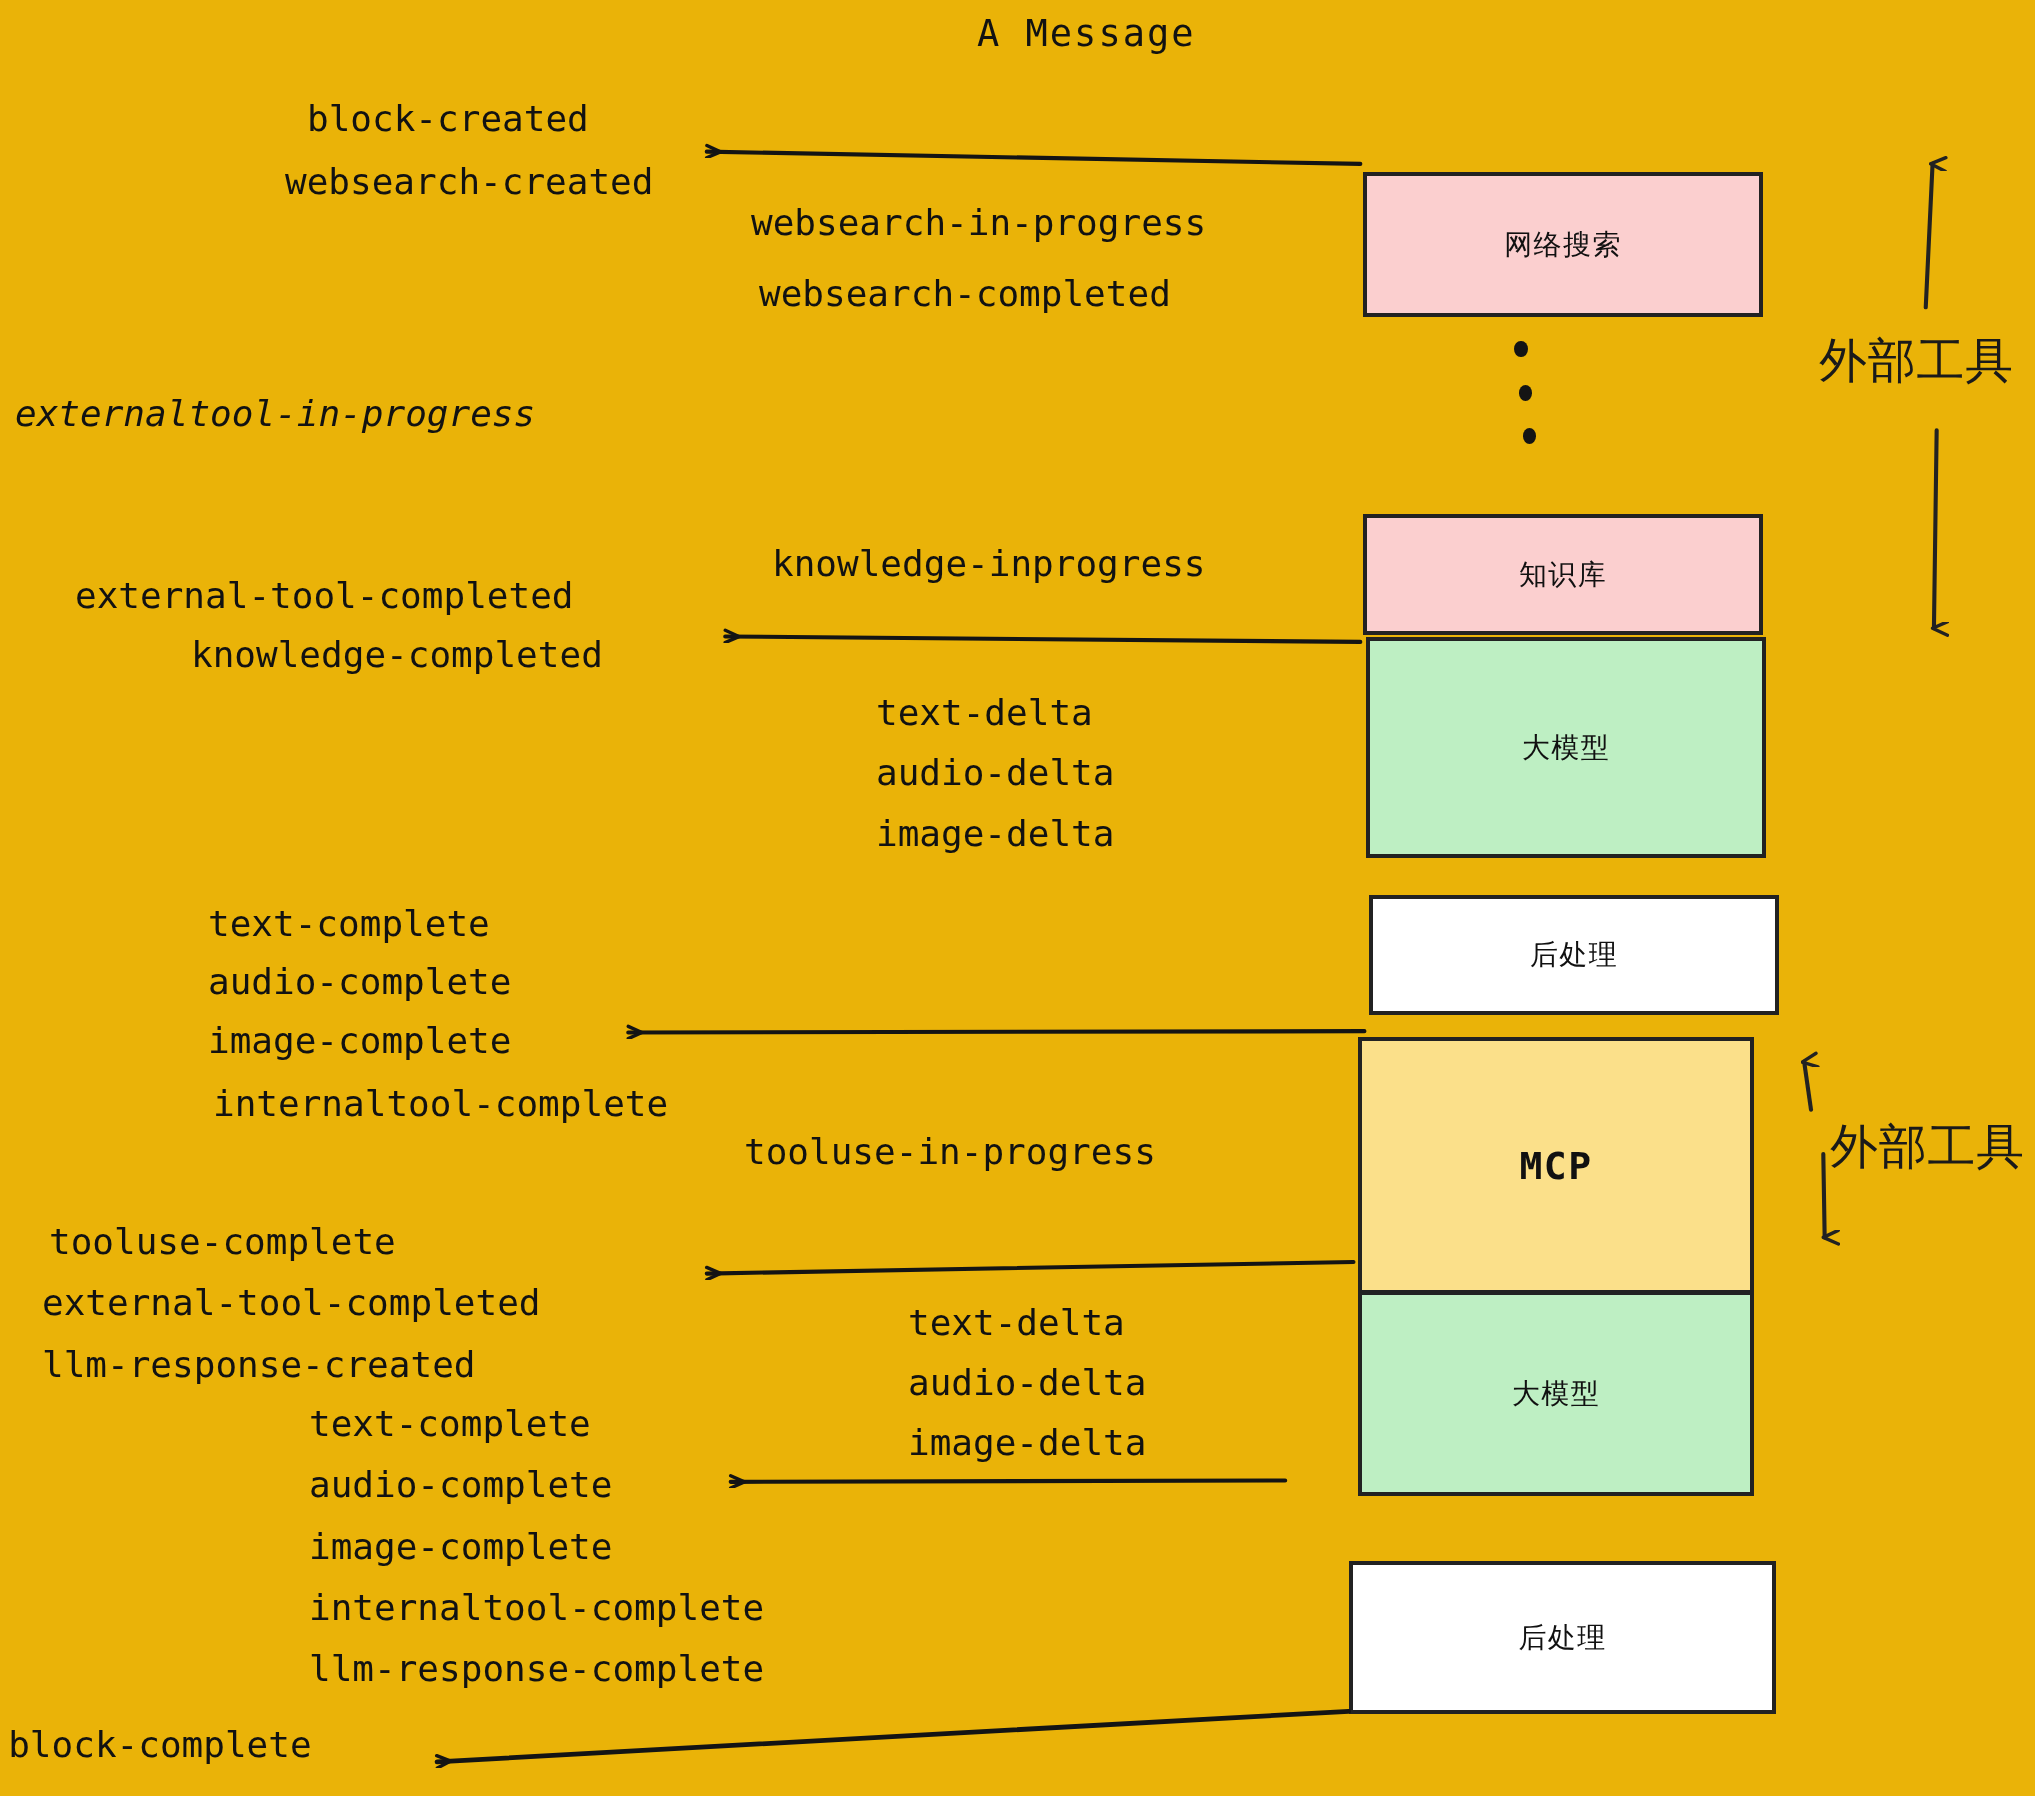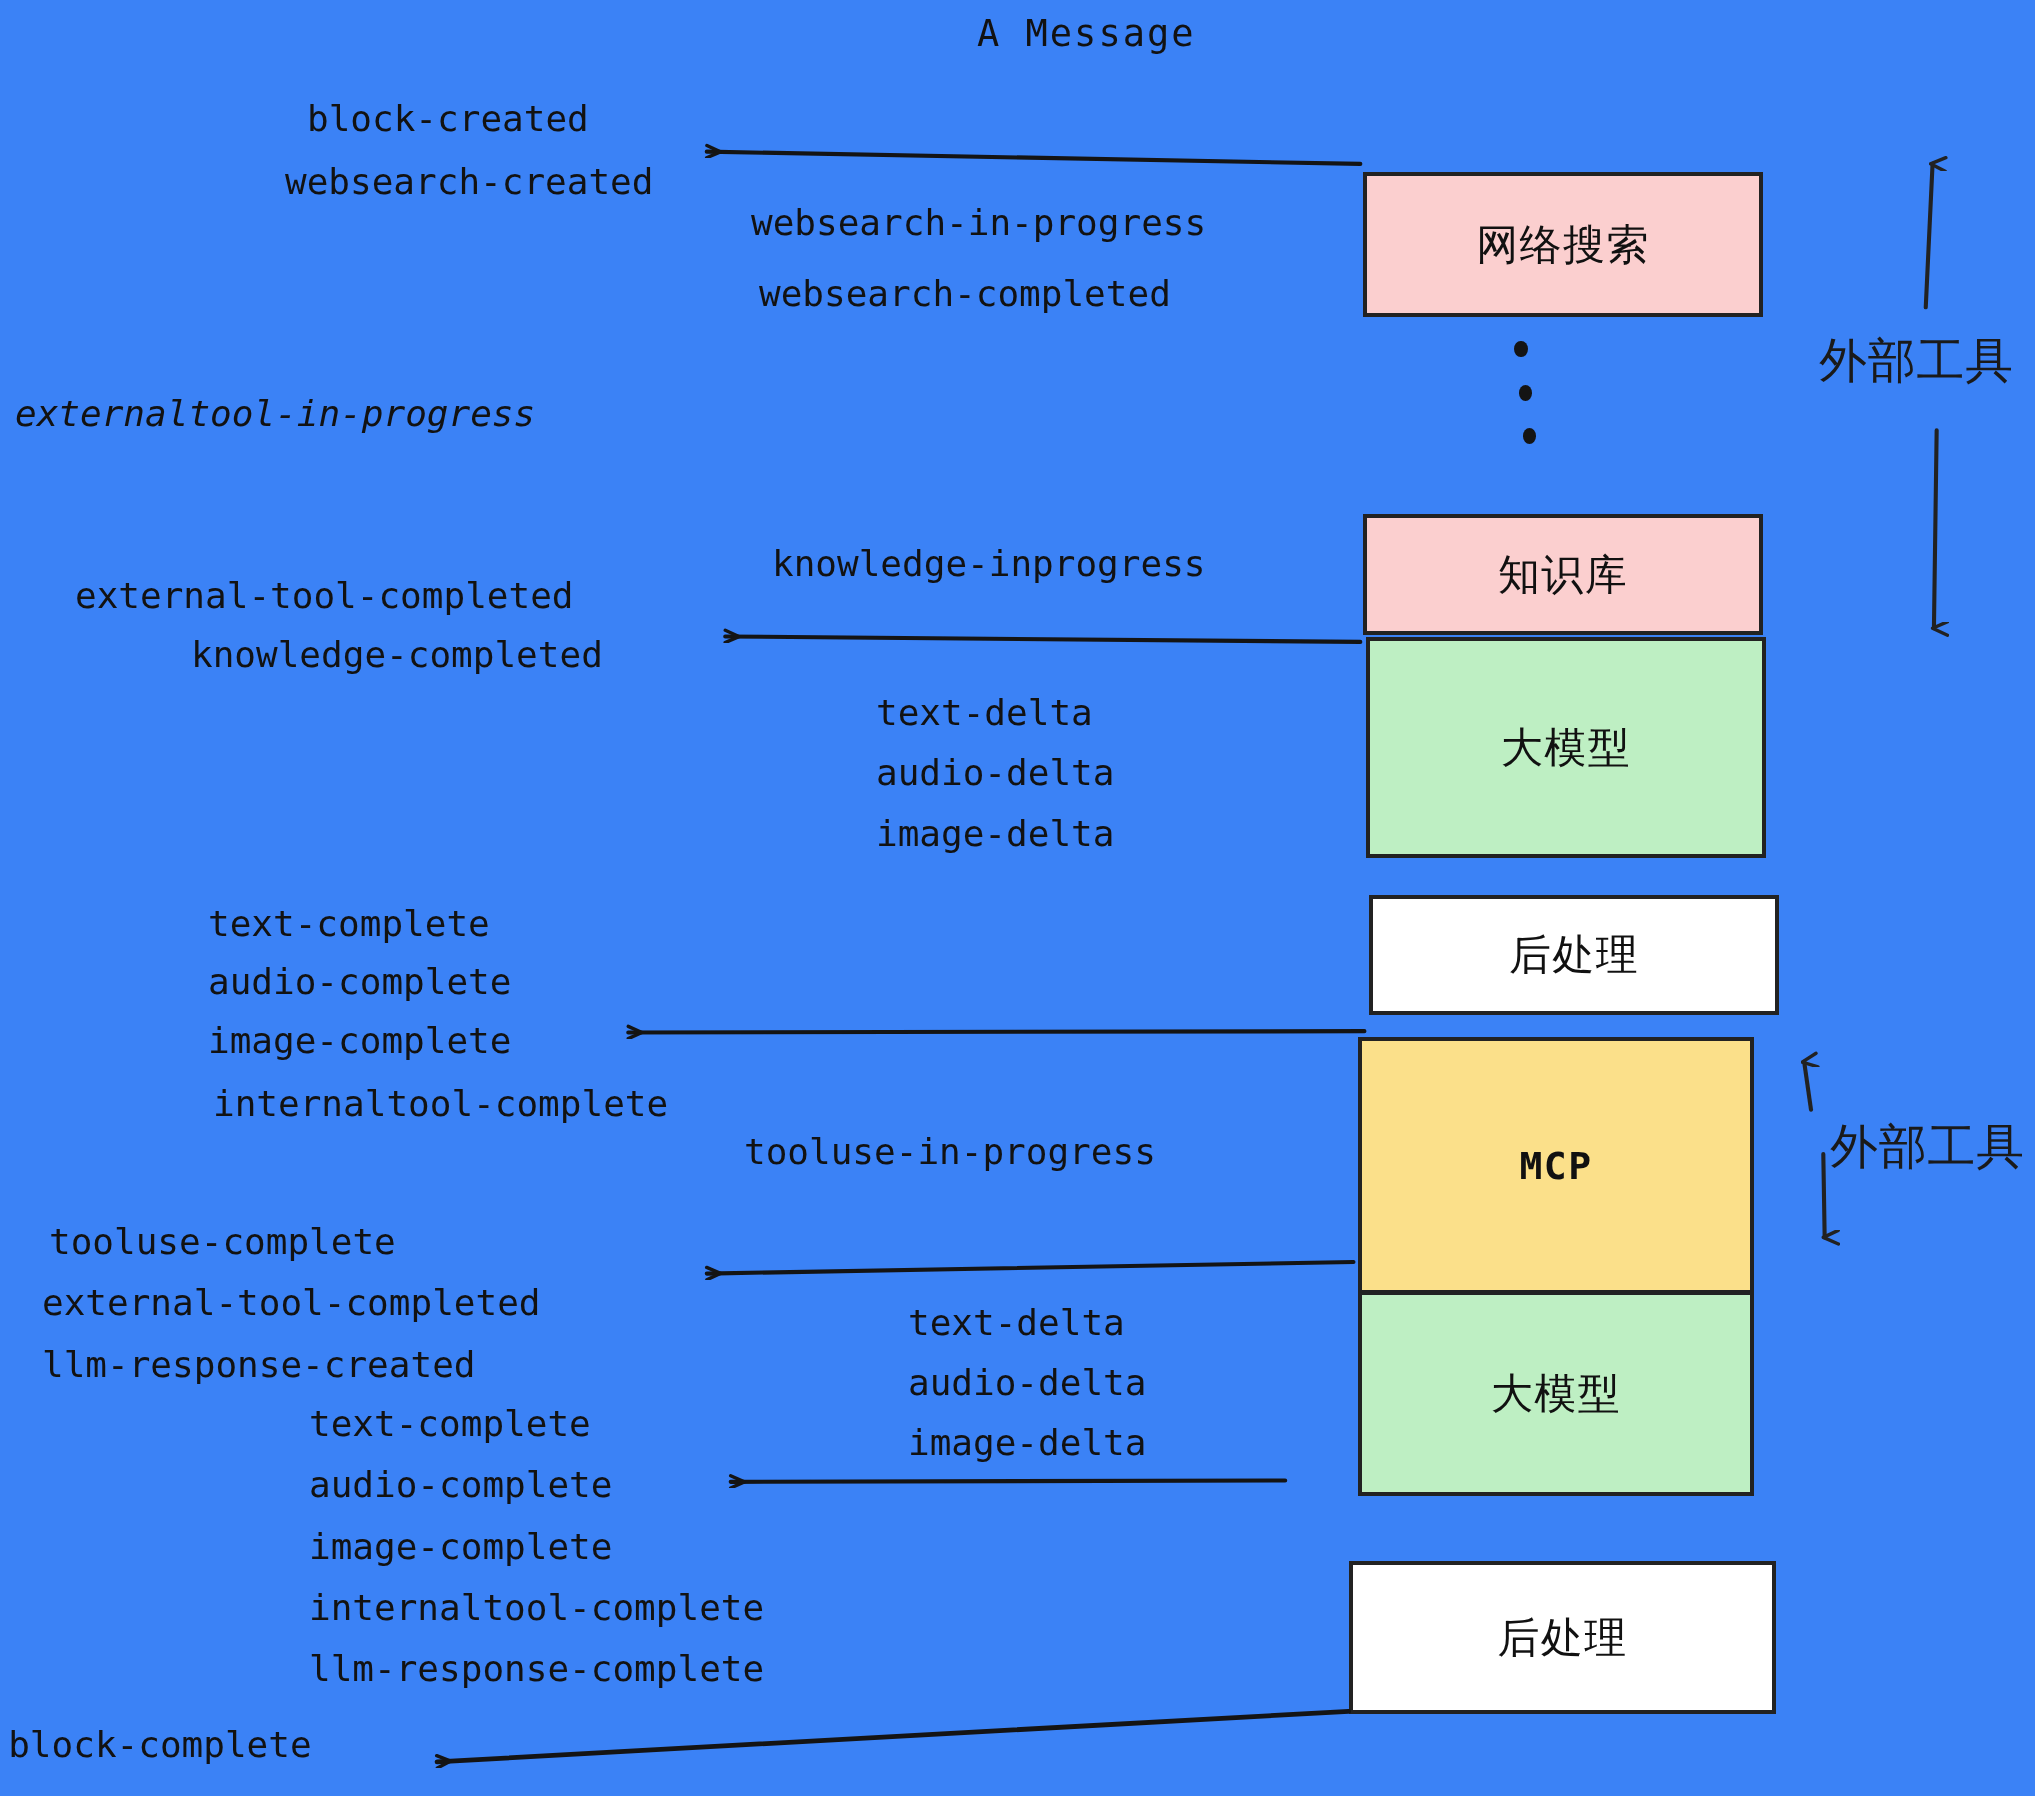--- a/index.html
+++ b/index.html
@@ -4,21 +4,21 @@
 <style>
   html, body {
     margin: 0;
     padding: 0;
     background: #ffffff;
   }
   #stage {
     position: relative;
     width: 2035px;
     height: 1796px;
-    background: #3b82f6;
+    background: #eab308;
     overflow: hidden;
     font-family: "DejaVu Sans Mono", "Liberation Mono", monospace;
     color: #1a1a1a;
   }
 
   
   .evt {
     position: absolute;
     white-space: nowrap;
     font-family: "DejaVu Sans Mono", "Liberation Mono", monospace;
@@ -43,21 +43,21 @@
     position: absolute;
     box-sizing: border-box;
     border: 4.8px solid #222222;
     display: flex;
     align-items: center;
     justify-content: center;
     font-family: "DejaVu Sans", "Liberation Sans", sans-serif;
     color: #111111;
   }
   .node .node-label {
-    font-size: 42px;
+    font-size: 28px;
     letter-spacing: 1.4px;
     line-height: 1;
   }
   .node.pink   { background: #FBCFCF; }
   .node.green  { background: #BEEFC3; }
   .node.yellow { background: #FBE08A; }
   .node.plain  { background: #ffffff; }
   .node .node-label.mono {
     font-family: "DejaVu Sans Mono", "Liberation Mono", monospace;
     font-size: 38px;

